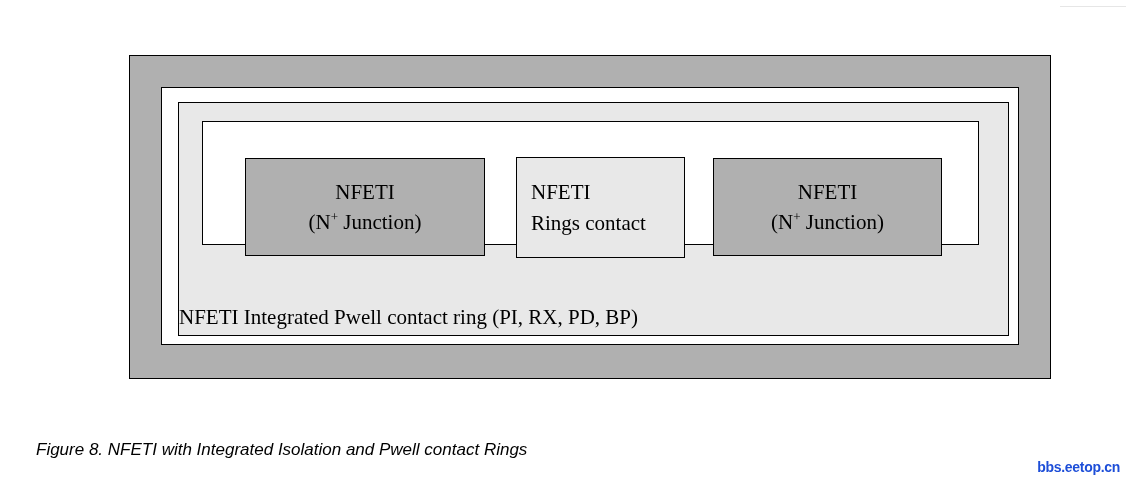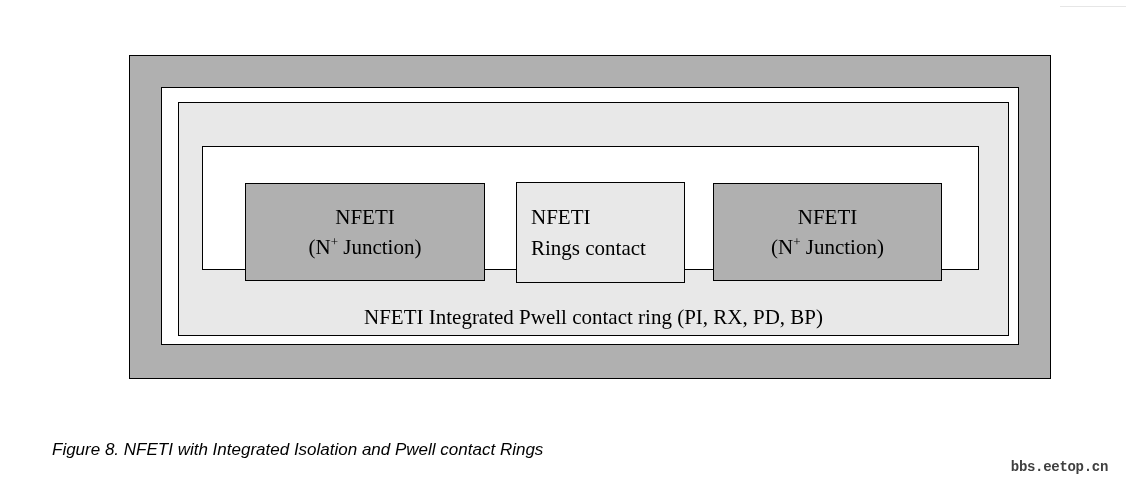--- a/index.html
+++ b/index.html
@@ -48,21 +48,21 @@
     height: 234px;
     box-sizing: border-box;
     background: #e8e8e8;
     border: 1px solid #000000;
   }
 
   
   #active-area {
     position: absolute;
     left: 23px;   
-    top: 43px;    
+    top: 18px;    
     width: 777px; 
     height: 124px;
     box-sizing: border-box;
     background: #ffffff;
     border: 1px solid #000000;
   }
 
   
   .device-box {
     position: absolute;
@@ -110,53 +110,53 @@
     font-size: 13px;
     vertical-align: super;
     line-height: 0;
   }
 
   
   .ring-label {
     position: absolute;
     left: 0;
     width: 100%;
-    text-align: center;
+    text-align: left;
     font-size: 21px;
     color: #000000;
     white-space: nowrap;
   }
   #pwell-ring-label {
     top: 202px;   
   }
   #isolation-ring-label {
     top: 289px;
   }
 
   
   #figure-caption {
     position: absolute;
-    left: 52px;
+    left: 36px;
     top: 440px;
     font-family: "Liberation Sans", sans-serif;
     font-style: italic;
     font-size: 17px;
     color: #000000;
     white-space: nowrap;
   }
 
   
   #watermark {
     position: absolute;
-    right: 24px;
+    right: 12px;
     top: 459px;
-    font-family: Liberation Mono, monospace;
+    font-family: Liberation Sans, sans-serif;
     font-size: 14px;
     font-weight: bold;
-    color: #404040;
+    color: #1d4ed8;
     letter-spacing: -0.3px;
     white-space: nowrap;
   }
 
   
   #top-rule {
     position: absolute;
     left: 1060px;
     top: 6px;
     width: 66px;

